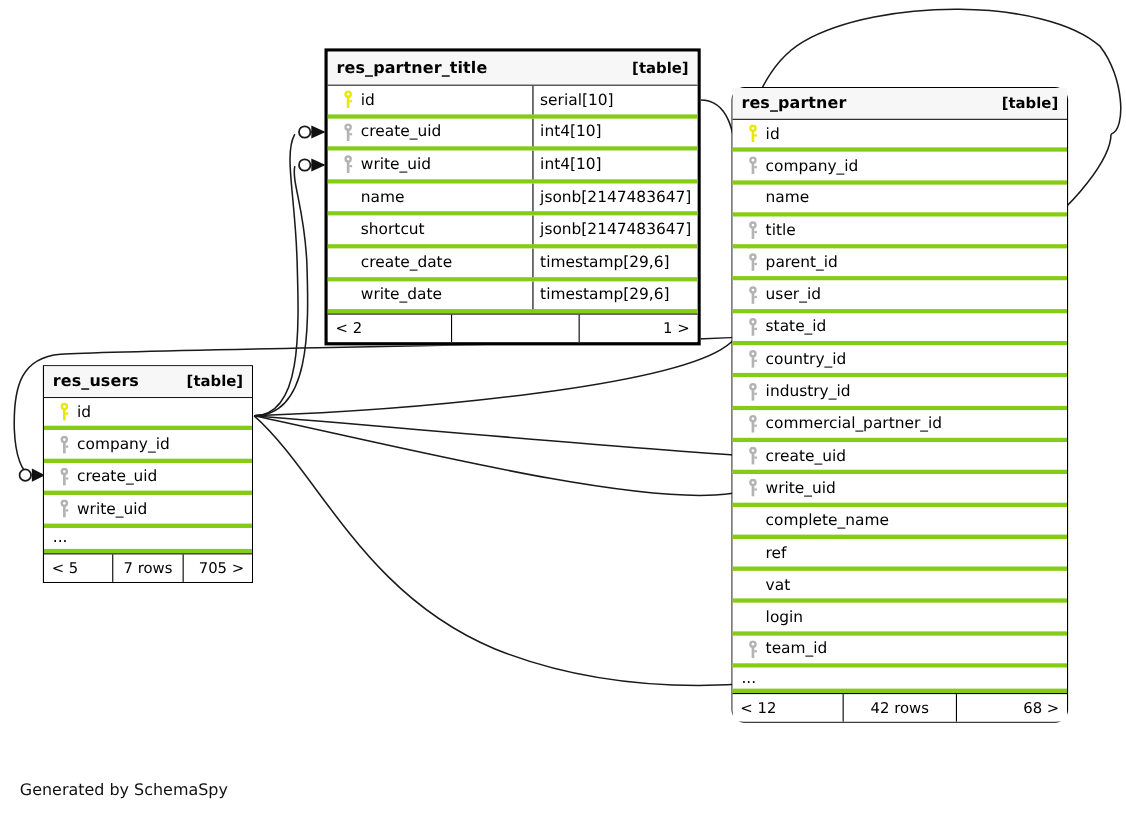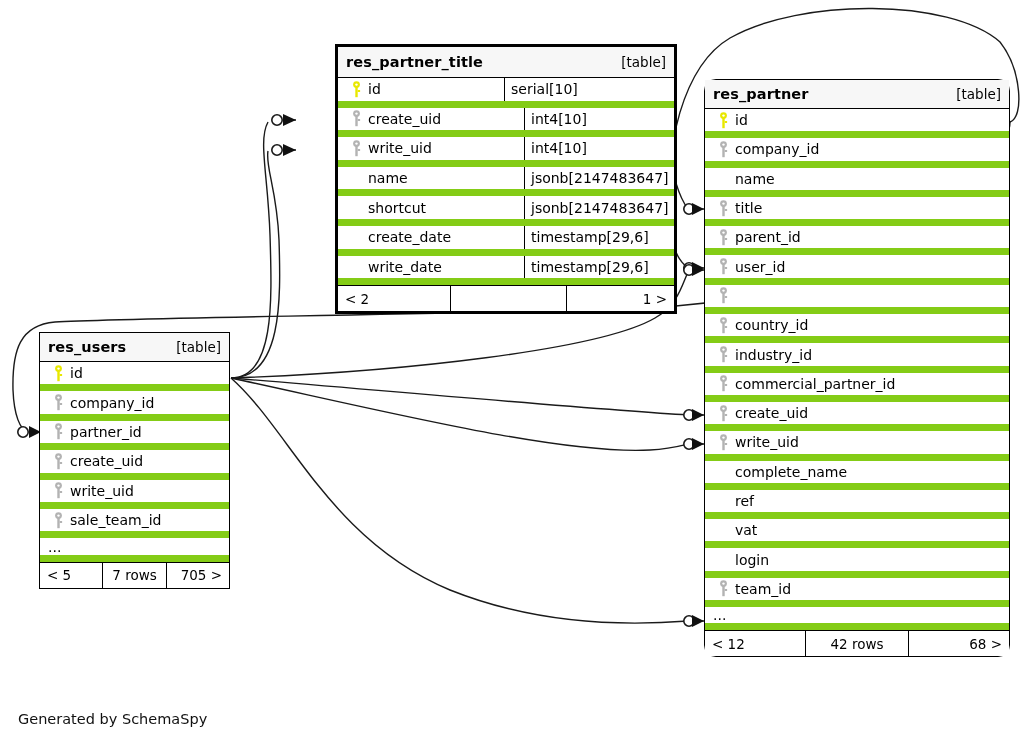--- a/index.html
+++ b/index.html
@@ -17,25 +17,25 @@
   }
   .table-box.focus{border:3px solid #000;}
 
   .tbl-header{
     display:flex;align-items:center;justify-content:space-between;
     background:#f7f7f7;border-bottom:1px solid #000;
     padding:0 8px;box-sizing:border-box;
     font-size:14.5px;
   }
   .tbl-name{font-weight:bold;letter-spacing:.1px;}
-  .tbl-kind{font-weight:normal;font-size:13.5px;}
+  .tbl-kind{font-weight:bold;font-size:13.5px;}
 
   .row{
     display:flex;align-items:center;
-    border-bottom:7px solid #84cc16;box-sizing:border-box;
+    border-bottom:4px solid #84cc16;box-sizing:border-box;
     padding:0 0 0 8px;font-size:14px;background:#fff;
   }
   .row:last-child{border-bottom:none;}
   .row .colname{flex:1;padding-left:2px;white-space:nowrap;}
   .row .coltype{
     border-left:1px solid #000;align-self:stretch;display:flex;align-items:center;
     padding-left:6px;box-sizing:border-box;white-space:nowrap;
   }
   .row.ellipsis{color:#000;font-size:14px;padding-left:8px;}
 
@@ -138,36 +138,36 @@
 
       <g transform="translate(28,432)">
         <circle cx="-5" cy="0" r="5.2" fill="#fff" stroke="#1a1a1a" stroke-width="1.6"></circle>
         <path d="M13,0 L1,-6 L1,6 Z" fill="#111"></path>
         <path d="M13,0 L1,0" stroke="#111" stroke-width="1.4"></path>
       </g>
     </g>
   </svg>
 
   <div id="tables-layer">
-      <div class="table-box focus" style="left: 295px; top: 44px; width: 342px; margin-left: 40px;">
+      <div class="table-box focus" style="left: 295px; top: 44px; width: 342px;">
         <div class="tbl-header" style="height:31px">
           <span class="tbl-name">res_partner_title</span>
           <span class="tbl-kind">[table]</span>
         </div>
         <div class="row" style="height:29.6px">
           <span class="keyslot">
             <svg width="9" height="17" viewBox="0 0 9 17">
               <circle cx="4.5" cy="3.6" r="3.4" fill="#e8e800"></circle>
               <circle cx="4.5" cy="3.6" r="1.2" fill="#ffffff"></circle>
               <rect x="3.3" y="5.6" width="2.4" height="10.6" fill="#e8e800"></rect>
               <rect x="5.7" y="9.0" width="2.4" height="2.0" fill="#e8e800"></rect>
             </svg>
           </span>
           <span class="colname">id</span>
-          <span class="coltype" style="width:170px">serial[10]</span>
+          <span class="coltype" style="width:150px">serial[10]</span>
         </div>
         <div class="row" style="height:29.6px">
           <span class="keyslot">
             <svg width="9" height="17" viewBox="0 0 9 17">
               <circle cx="4.5" cy="3.6" r="3.4" fill="#b3b3b3"></circle>
               <circle cx="4.5" cy="3.6" r="1.2" fill="#ffffff"></circle>
               <rect x="3.3" y="5.6" width="2.4" height="10.6" fill="#b3b3b3"></rect>
               <rect x="5.7" y="9.0" width="2.4" height="2.0" fill="#b3b3b3"></rect>
             </svg>
           </span>
@@ -205,21 +205,21 @@
           <span class="keyslot"></span>
           <span class="colname">write_date</span>
           <span class="coltype" style="width:150px">timestamp[29,6]</span>
         </div>
         <div class="footer-row" style="height:26px">
           <span class="footer-cell fc-left" style="width:112px">&lt; 2</span>
           <span class="footer-cell fc-center" style="width:116px"></span>
           <span class="footer-cell fc-right" style="flex:1">1 &gt;</span>
         </div>
       </div>
-      <div class="table-box" style="left: 704px; top: 79px; width: 306px; border-radius: 12px;">
+      <div class="table-box" style="left: 665px; top: 79px; width: 306px; border-radius: 12px;">
         <div class="tbl-header" style="height:29px">
           <span class="tbl-name">res_partner</span>
           <span class="tbl-kind">[table]</span>
         </div>
         <div class="row" style="height:29.3px">
           <span class="keyslot">
             <svg width="9" height="17" viewBox="0 0 9 17">
               <circle cx="4.5" cy="3.6" r="3.4" fill="#e8e800"></circle>
               <circle cx="4.5" cy="3.6" r="1.2" fill="#ffffff"></circle>
               <rect x="3.3" y="5.6" width="2.4" height="10.6" fill="#e8e800"></rect>
@@ -278,20 +278,21 @@
         </div>
         <div class="row" style="height:29.3px">
           <span class="keyslot">
             <svg width="9" height="17" viewBox="0 0 9 17">
               <circle cx="4.5" cy="3.6" r="3.4" fill="#b3b3b3"></circle>
               <circle cx="4.5" cy="3.6" r="1.2" fill="#ffffff"></circle>
               <rect x="3.3" y="5.6" width="2.4" height="10.6" fill="#b3b3b3"></rect>
               <rect x="5.7" y="9.0" width="2.4" height="2.0" fill="#b3b3b3"></rect>
             </svg>
           </span>
+          <span class="colname">state_id</span>
         </div>
         <div class="row" style="height:29.3px">
           <span class="keyslot">
             <svg width="9" height="17" viewBox="0 0 9 17">
               <circle cx="4.5" cy="3.6" r="3.4" fill="#b3b3b3"></circle>
               <circle cx="4.5" cy="3.6" r="1.2" fill="#ffffff"></circle>
               <rect x="3.3" y="5.6" width="2.4" height="10.6" fill="#b3b3b3"></rect>
               <rect x="5.7" y="9.0" width="2.4" height="2.0" fill="#b3b3b3"></rect>
             </svg>
           </span>
@@ -406,54 +407,32 @@
         </div>
         <div class="row" style="height:29.4px">
           <span class="keyslot">
             <svg width="9" height="17" viewBox="0 0 9 17">
               <circle cx="4.5" cy="3.6" r="3.4" fill="#b3b3b3"></circle>
               <circle cx="4.5" cy="3.6" r="1.2" fill="#ffffff"></circle>
               <rect x="3.3" y="5.6" width="2.4" height="10.6" fill="#b3b3b3"></rect>
               <rect x="5.7" y="9.0" width="2.4" height="2.0" fill="#b3b3b3"></rect>
             </svg>
           </span>
-          <span class="colname">partner_id</span>
+          <span class="colname">create_uid</span>
         </div>
         <div class="row" style="height:29.4px">
           <span class="keyslot">
             <svg width="9" height="17" viewBox="0 0 9 17">
               <circle cx="4.5" cy="3.6" r="3.4" fill="#b3b3b3"></circle>
               <circle cx="4.5" cy="3.6" r="1.2" fill="#ffffff"></circle>
               <rect x="3.3" y="5.6" width="2.4" height="10.6" fill="#b3b3b3"></rect>
               <rect x="5.7" y="9.0" width="2.4" height="2.0" fill="#b3b3b3"></rect>
             </svg>
           </span>
-          <span class="colname">create_uid</span>
-        </div>
-        <div class="row" style="height:29.4px">
-          <span class="keyslot">
-            <svg width="9" height="17" viewBox="0 0 9 17">
-              <circle cx="4.5" cy="3.6" r="3.4" fill="#b3b3b3"></circle>
-              <circle cx="4.5" cy="3.6" r="1.2" fill="#ffffff"></circle>
-              <rect x="3.3" y="5.6" width="2.4" height="10.6" fill="#b3b3b3"></rect>
-              <rect x="5.7" y="9.0" width="2.4" height="2.0" fill="#b3b3b3"></rect>
-            </svg>
-          </span>
           <span class="colname">write_uid</span>
-        </div>
-        <div class="row" style="height:29.4px">
-          <span class="keyslot">
-            <svg width="9" height="17" viewBox="0 0 9 17">
-              <circle cx="4.5" cy="3.6" r="3.4" fill="#b3b3b3"></circle>
-              <circle cx="4.5" cy="3.6" r="1.2" fill="#ffffff"></circle>
-              <rect x="3.3" y="5.6" width="2.4" height="10.6" fill="#b3b3b3"></rect>
-              <rect x="5.7" y="9.0" width="2.4" height="2.0" fill="#b3b3b3"></rect>
-            </svg>
-          </span>
-          <span class="colname">sale_team_id</span>
         </div>
         <div class="row ellipsis" style="height:23.52px">
           <span>...</span>
         </div>
         <div class="footer-row" style="height:26px">
           <span class="footer-cell fc-left" style="width:62px">&lt; 5</span>
           <span class="footer-cell fc-center" style="width:64px">7 rows</span>
           <span class="footer-cell fc-right" style="flex:1">705 &gt;</span>
         </div>
       </div>

